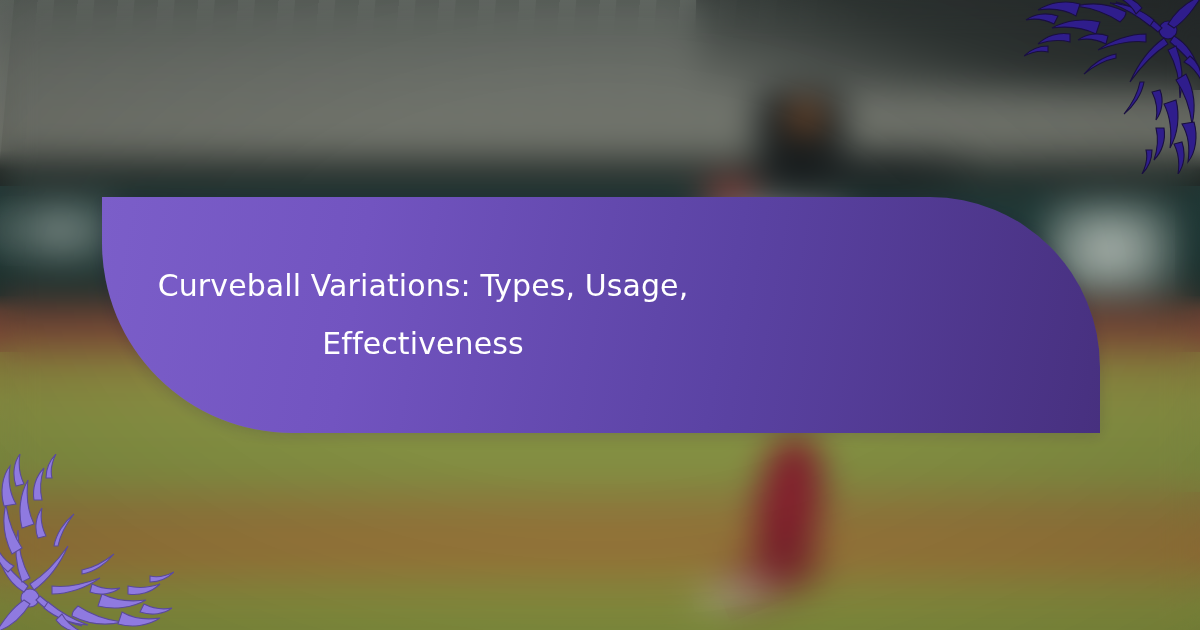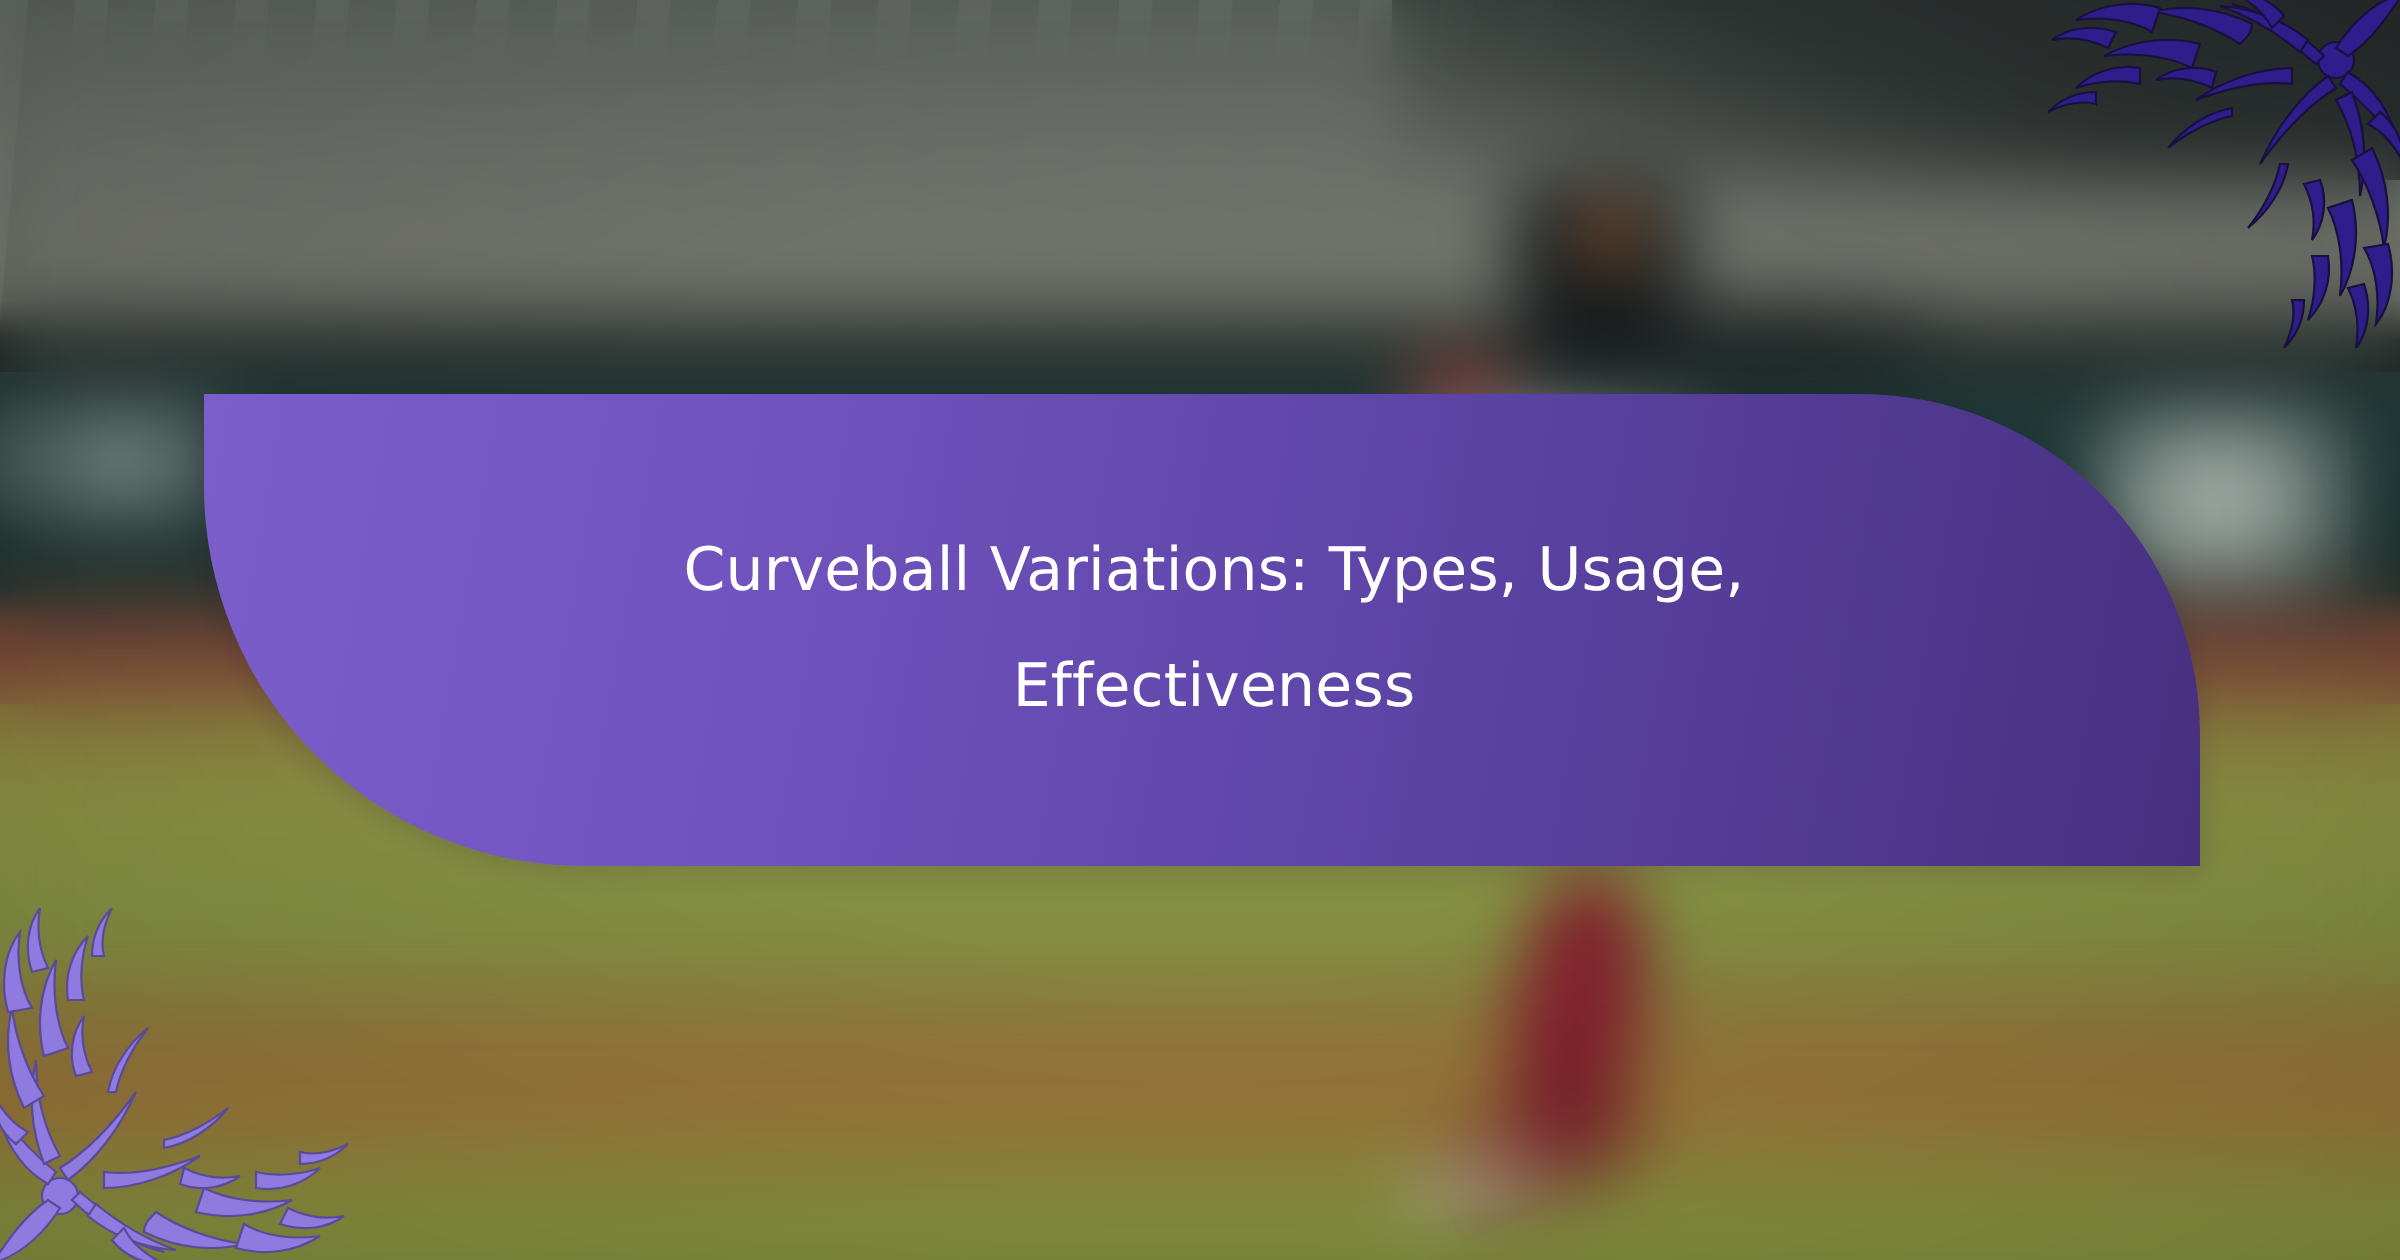--- a/index.html
+++ b/index.html
@@ -113,21 +113,21 @@
   .ornament{ position:absolute; width:180px; height:180px; }
   #ornament-top-right{ top:-6px; right:-4px; }
   #ornament-bottom-left{ bottom:-4px; left:-6px; }
 
   
   #banner{
     position:absolute;
     left:102px; top:197px; width:998px; height:236px;
     background:linear-gradient(100deg,#7b5ec9 0%, #7254c0 26%, #5b43a4 62%, #47307f 100%);
     border-radius:0 170px 0 190px;
-    display:flex; align-items:center; justify-content:center;
+    display:flex; align-items:center; justify-content:flex-start;
     box-shadow:0 2px 16px rgba(30,16,60,0.18);
   }
   #banner-title{
     color:#ffffff;
     font-size:30px;
     line-height:58px;
     font-weight:400;
     text-align:center;
     letter-spacing:0.1px;
     max-width:630px;

